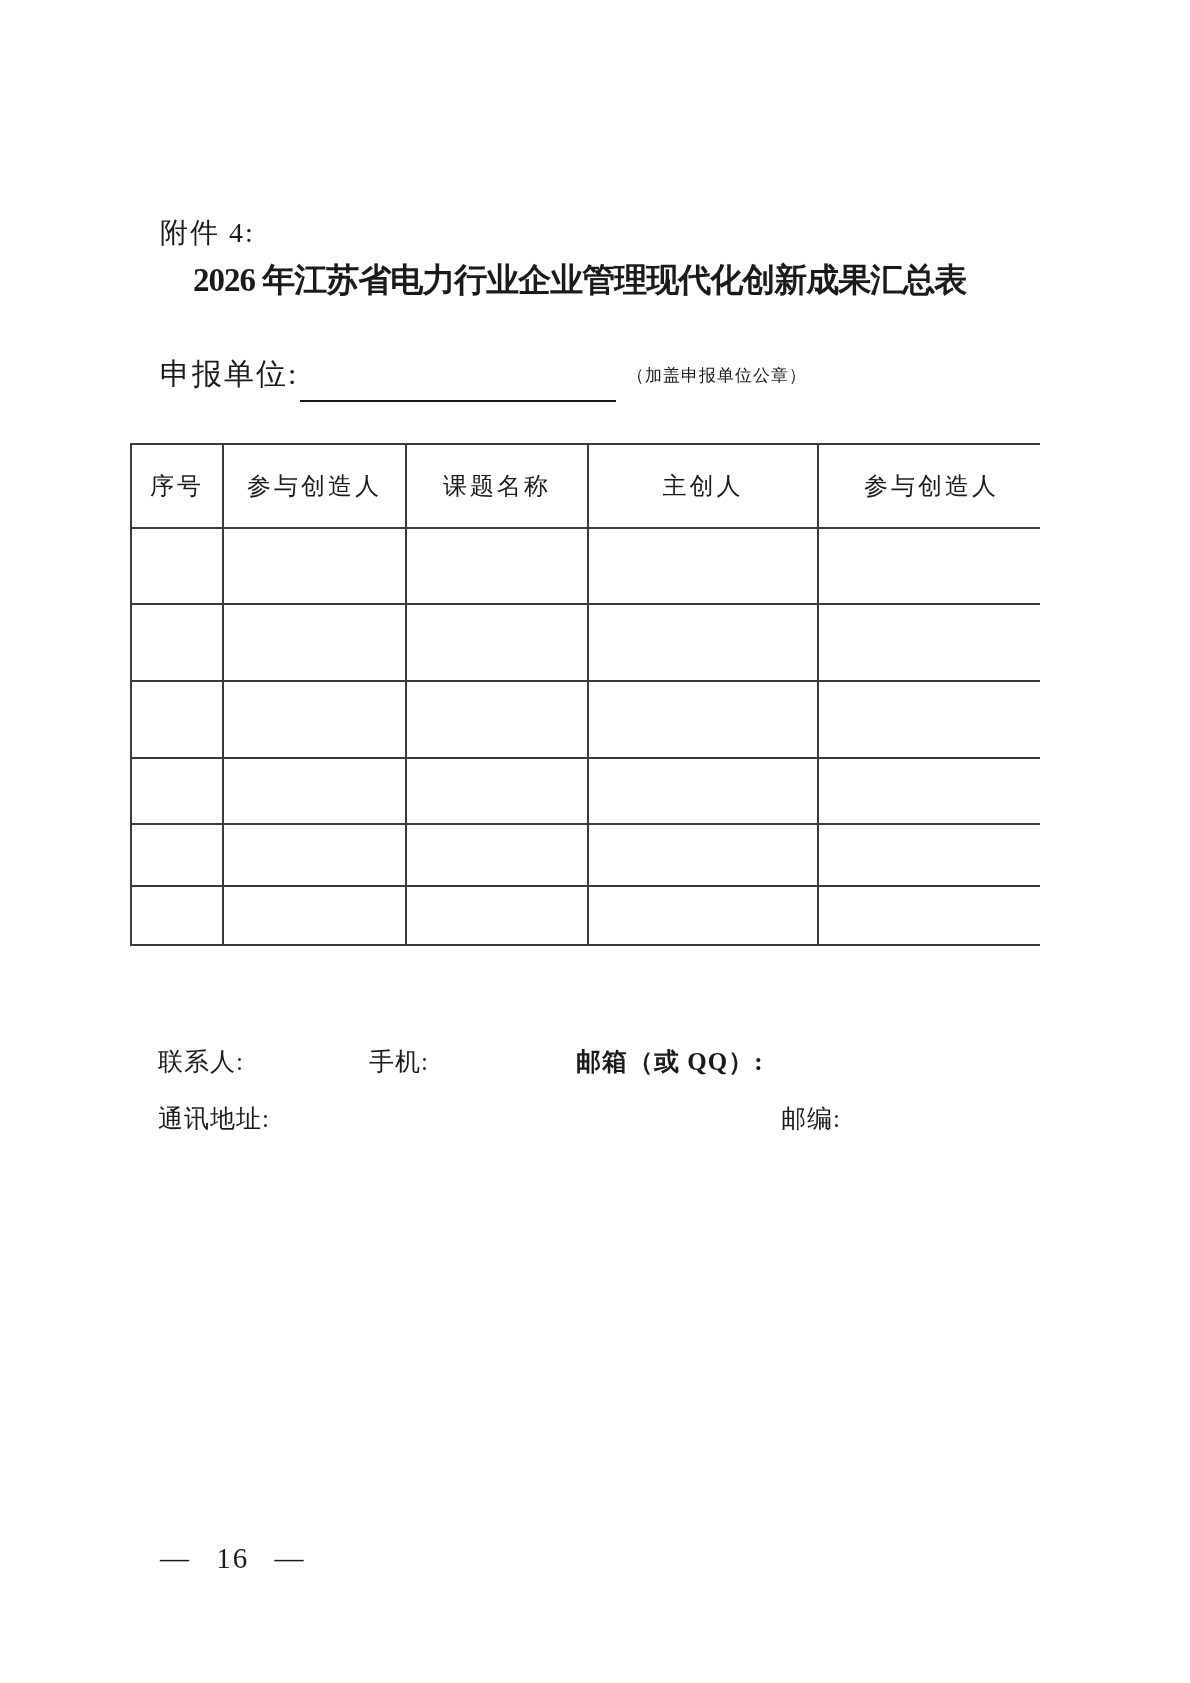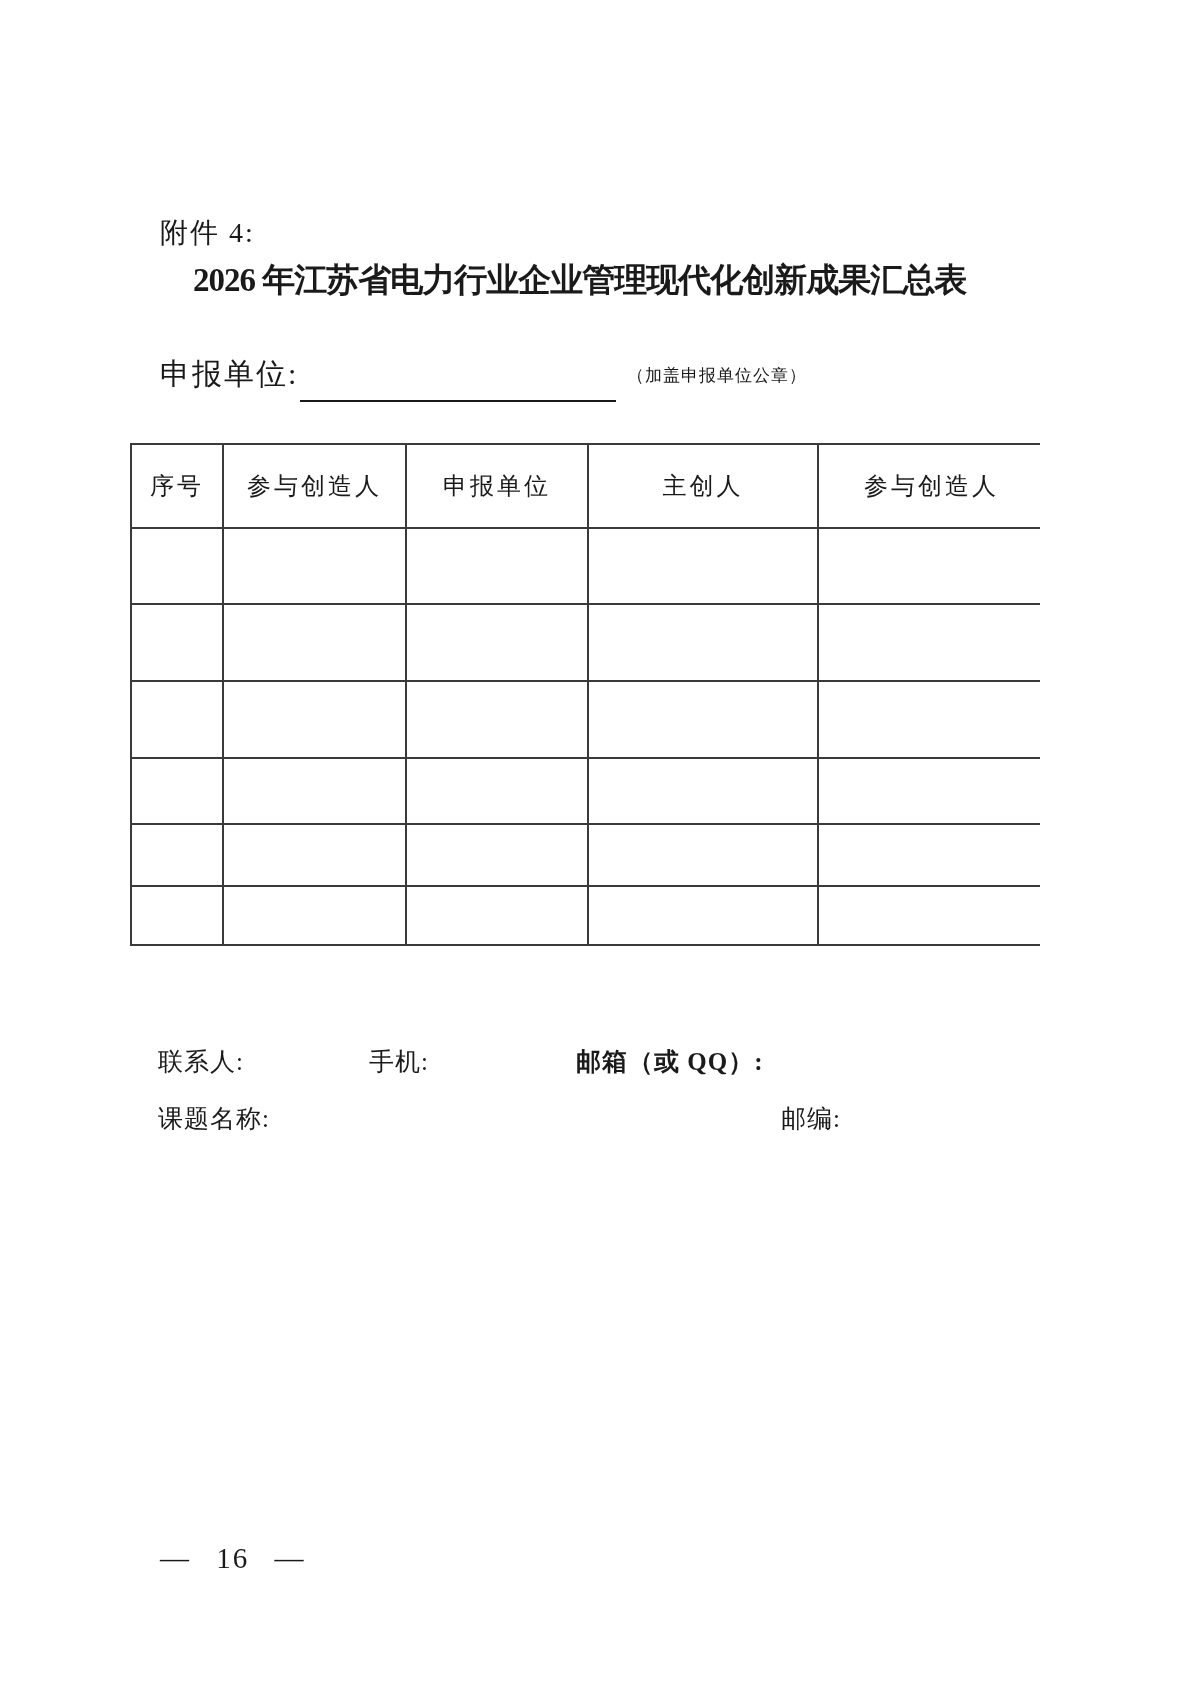--- a/index.html
+++ b/index.html
@@ -121,21 +121,21 @@
       <col style="width:92px">
       <col style="width:183px">
       <col style="width:182px">
       <col style="width:230px">
       <col style="width:227px">
     </colgroup>
     <thead>
       <tr>
         <th>序号</th>
         <th>参与创造人</th>
-        <th>申报单位</th>
+        <th>课题名称</th>
         <th>主创人</th>
         <th>参与创造人</th>
       </tr>
     </thead>
     <tbody>
         <tr>
           <td></td>
           <td></td>
           <td></td>
           <td></td>
@@ -180,19 +180,19 @@
   </table>
 
 
   <div class="contact-row">
     <span class="contact-label">联系人:</span>
     <span class="mobile-label">手机:</span>
     <span class="email-label">邮箱（或 QQ）:</span>
   </div>
 
   <div class="address-row">
-    <span class="address-label">课题名称:</span>
+    <span class="address-label">通讯地址:</span>
     <span class="postcode-label">邮编:</span>
   </div>
 
   <div class="page-number">— 16 —</div>
 
 </div>
 
 </body></html>

